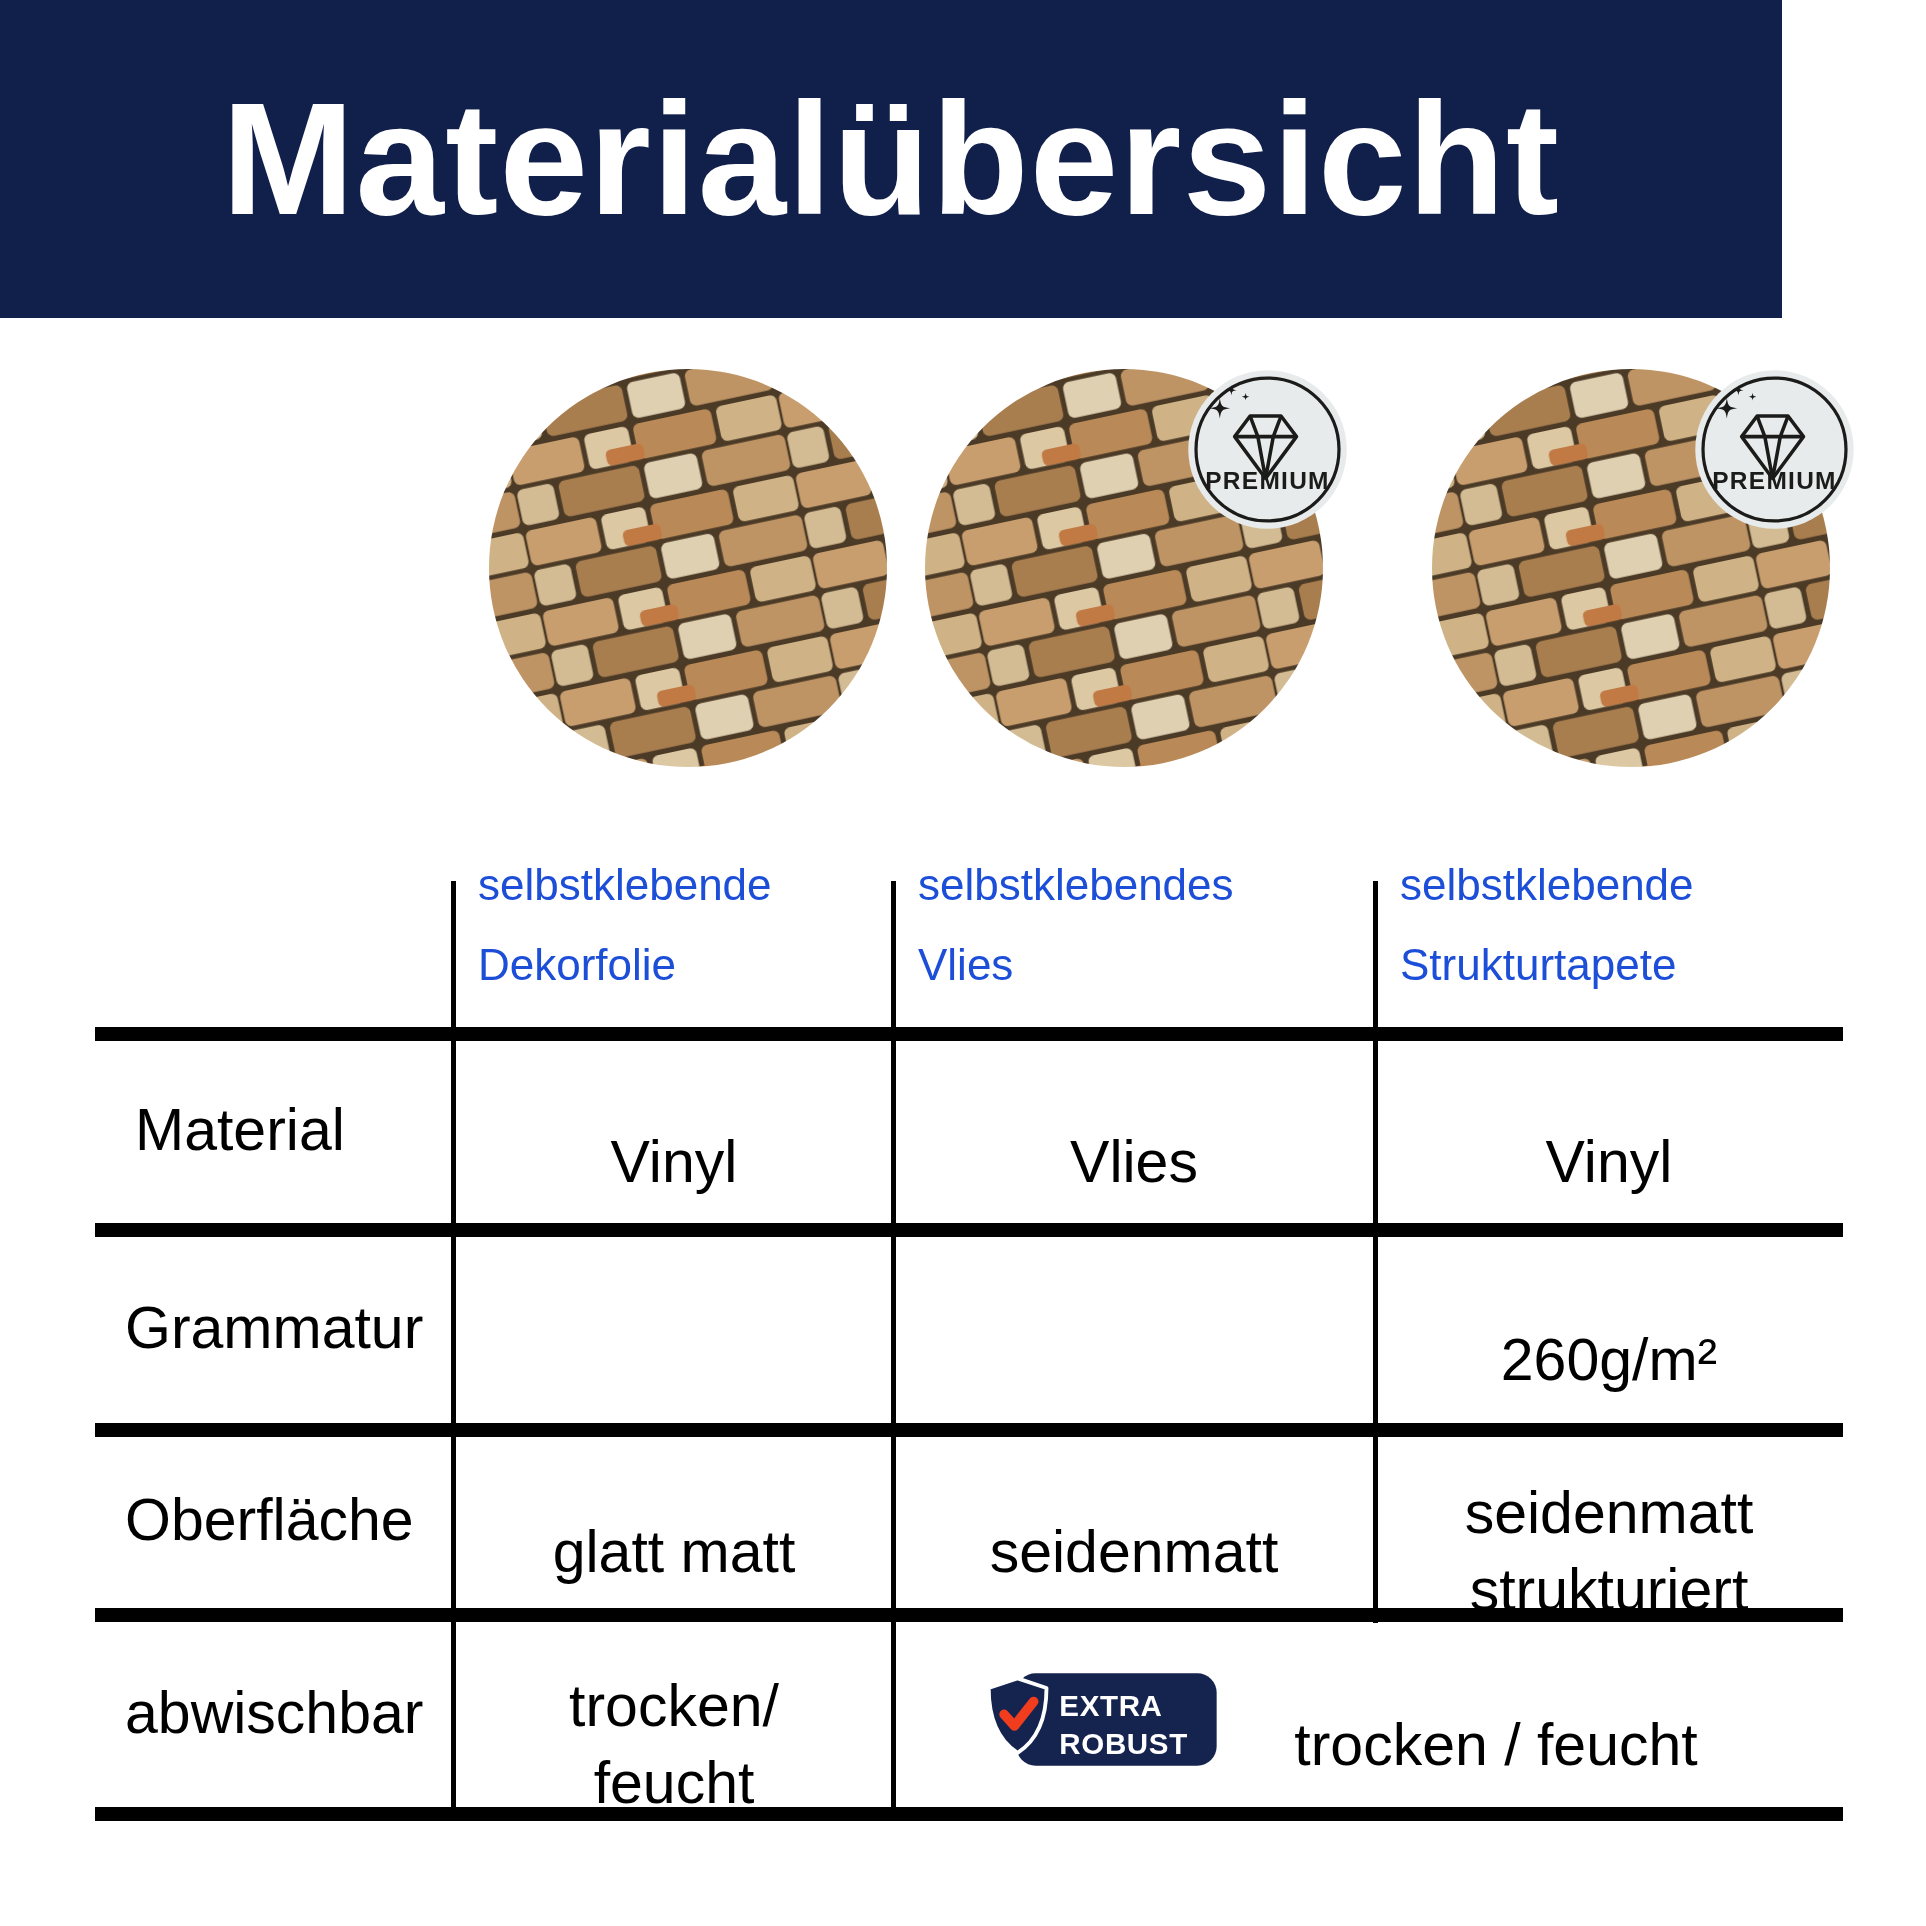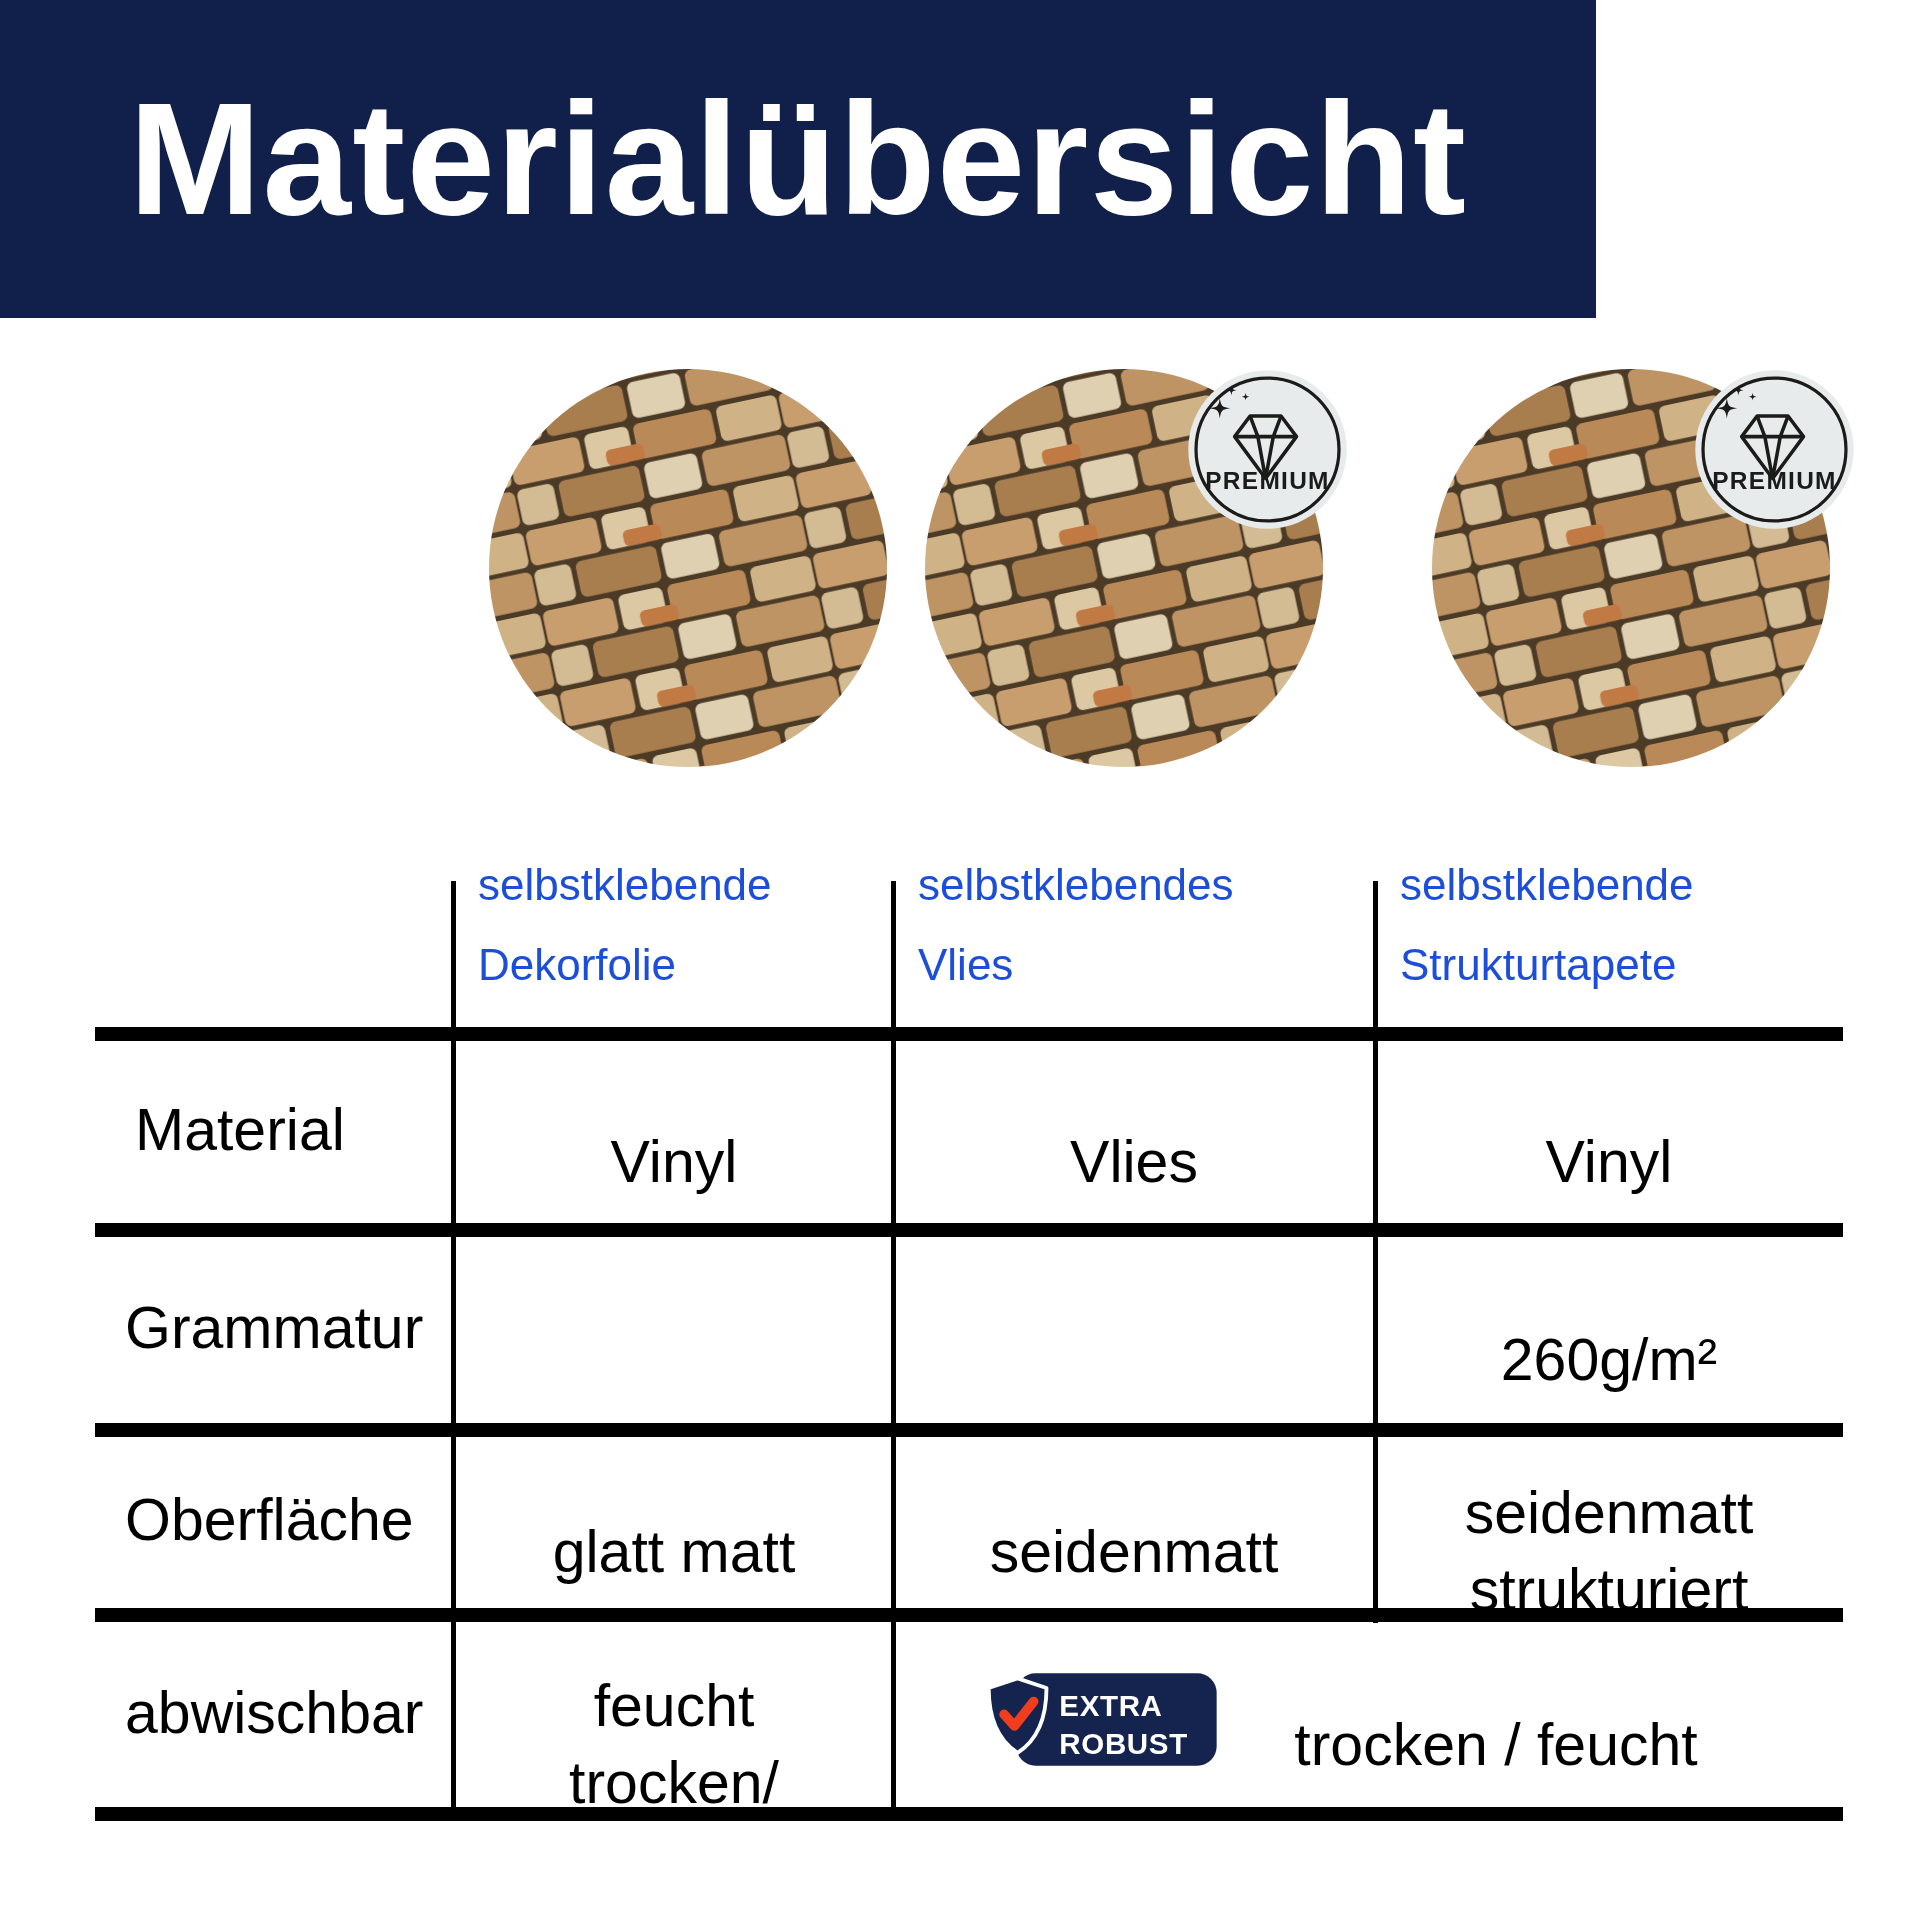--- a/index.html
+++ b/index.html
@@ -1,20 +1,20 @@
 <!DOCTYPE html>
 <html style="font-size:10.3px"><head>
 <meta charset="utf-8">
 <style>
   html,body{margin:0;padding:0;background:#ffffff;}
   body{width:1926px;height:1926px;font-family:"Liberation Sans",sans-serif;}
   .page{position:relative;width:1926px;height:1926px;overflow:hidden;background:#ffffff;}
 
   
-  .banner{position:absolute;left:0;top:0;width:1596px;height:318px;background:#111f4b;
+  .banner{position:absolute;left:0;top:0;width:1782px;height:318px;background:#111f4b;
           display:flex;align-items:center;justify-content:center;}
   .banner-title{color:#ffffff;font-size:159px;font-weight:bold;letter-spacing:1.3px;line-height:1;}
 
   
   .swatch{position:absolute;top:369px;width:398px;height:398px;}
   .swatch-1{left:489px;}
   .swatch-2{left:925px;}
   .swatch-3{left:1432px;}
   .premium-badge{position:absolute;width:161px;height:161px;top:369px;}
   .premium-2{left:1187px;}
@@ -150,22 +150,22 @@
   <div class="val c1 r3">glatt matt</div>
   <div class="val c2 r3">
     <div>seidenmatt</div>
   </div>
   <div class="val c3 r3">
     <div>seidenmatt</div>
     <div>strukturiert</div>
   </div>
 
   <div class="val c1 r4">
+    <div>trocken/</div>
     <div>feucht</div>
-    <div>trocken/</div>
   </div>
   <svg class="robust-badge" viewBox="0 0 380 160">
     <rect x="55" y="8" width="312" height="144" rx="30" fill="#15234f"></rect>
     <path d="M57 16 L102 31 C102 83 85 114 57 132 C29 114 12 83 12 31 Z" fill="#15234f" stroke="#ffffff" stroke-width="6" stroke-linejoin="round"></path>
     <path d="M36 72 L52 90 L82 52" fill="none" stroke="#f03d1e" stroke-width="15" stroke-linecap="round" stroke-linejoin="round"></path>
     <text x="122" y="74" font-size="46" font-weight="bold" fill="#ffffff" letter-spacing="1">EXTRA</text>
     <text x="122" y="134" font-size="46" font-weight="bold" fill="#ffffff" letter-spacing="1">ROBUST</text>
   </svg>
   <div class="val merged-val">trocken / feucht</div>
 

